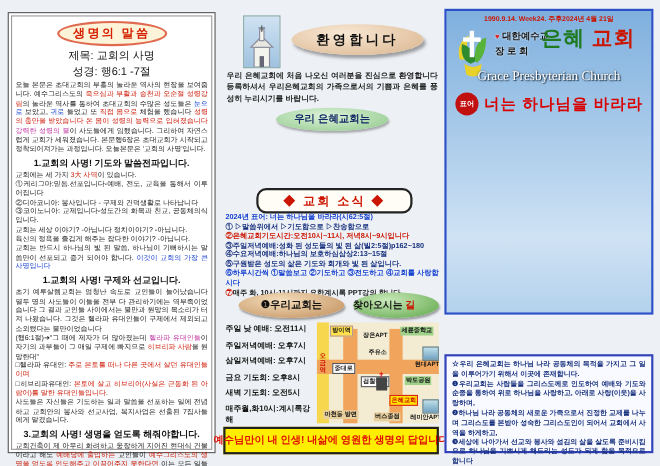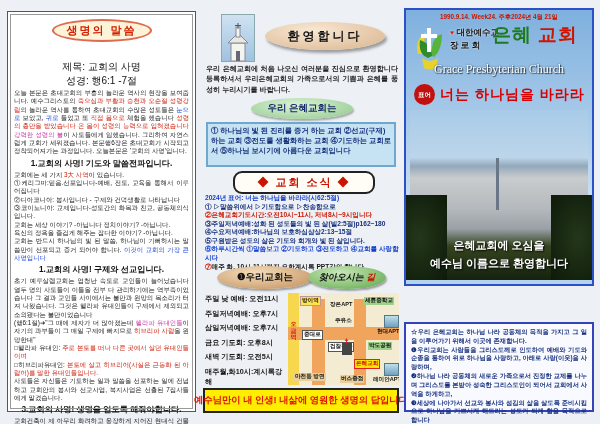--- a/index.html
+++ b/index.html
@@ -3,21 +3,21 @@
 <meta charset="utf-8">
 <style>
   html,body{margin:0;padding:0;}
   body{font-family:"Liberation Sans",sans-serif;}
   .page{position:relative;width:600px;height:424px;background:#edf0f4;overflow:hidden;}
   .k{color:#151515;} .rd{color:#cc1500;} .bl{color:#1540d0;} .nv{color:#17307e;} .mg{color:#c035a0;}
   .ln{display:block;}
   
   .left-panel{position:absolute;left:7px;top:11px;width:189px;height:401px;background:#fff;
     border:1px solid #555;outline:1px solid #999;outline-offset:-4px;padding:5px 6px;box-sizing:border-box;}
-  .left-title-oval{width:96px;margin:2px auto 18px;padding:2px 0;text-align:center;border:2px solid #e06a50;
+  .left-title-oval{width:96px;margin:2px auto 3px;padding:2px 0;text-align:center;border:2px solid #e06a50;
     border-radius:50%;background:#fdf3d8;color:#d42000;font-weight:bold;font-size:11px;letter-spacing:2px;}
   .sermon-meta{text-align:center;font-size:10px;color:#111;line-height:1.35;}
   .left-body{font-size:6.4px;line-height:1.3;text-align:justify;word-break:break-all;margin-top:2px;}
   .sec-head{font-size:8.2px;font-weight:bold;color:#101010;text-align:center;margin:2px 0 1px;}
   
   .mid{position:absolute;left:203px;top:0;width:197px;height:424px;}
   .church-pic{position:absolute;left:18px;top:14px;width:32px;height:46px;background:linear-gradient(#cfe2f2,#9fc2e0);
     border:1px solid #8aa;display:flex;align-items:flex-end;justify-content:center;}
   .welcome-oval{position:absolute;left:62px;top:22px;width:120px;height:28px;border-radius:50%;
     background:radial-gradient(ellipse at 40% 30%,#f8e8d4,#d9b48d);box-shadow:2px 3px 3px rgba(0,0,0,.35);
@@ -29,23 +29,23 @@
     display:flex;align-items:center;justify-content:center;font-size:9.5px;font-weight:bold;color:#112a66;}
   .points-box{position:absolute;left:3px;top:122px;width:190px;height:45px;background:#c5e3f2;
     border:2px solid #6fa8cc;box-sizing:border-box;padding:2px 3px;font-size:7.3px;font-weight:bold;color:#14306e;line-height:1.35;}
   .news-head{position:absolute;left:30px;top:171px;width:138px;height:19px;border:2px solid #222;border-radius:9px;
     background:#fffdf6;display:flex;align-items:center;justify-content:center;font-size:11px;font-weight:bold;
     letter-spacing:2px;color:#cc1500;}
   .news-list{position:absolute;left:2px;top:194px;width:194px;font-size:6.6px;font-weight:bold;line-height:1.3;word-break:break-all;}
   .time-oval{position:absolute;left:14px;top:266px;width:96px;height:23px;border-radius:50%;
     background:radial-gradient(ellipse at 40% 30%,#f4ddbb,#c08d5a);box-shadow:1px 2px 2px rgba(0,0,0,.35);
     display:flex;align-items:center;justify-content:center;font-size:9.5px;font-weight:bold;color:#111;}
-  .dir-oval{position:absolute;left:105px;top:266px;width:78px;height:23px;border-radius:50%;
+  .dir-oval{position:absolute;left:118px;top:266px;width:78px;height:23px;border-radius:50%;
     background:radial-gradient(ellipse at 40% 30%,#c8e8b8,#5ca647);box-shadow:1px 2px 2px rgba(0,0,0,.35);
-    display:flex;align-items:center;justify-content:center;font-size:9px;font-weight:bold;color:#111;font-style:italic;}
+    display:flex;align-items:center;font-size:9px;font-weight:bold;color:#111;}
   .schedule{position:absolute;left:2px;top:294px;width:82px;font-size:7.2px;font-weight:bold;color:#161616;}
   .schedule .ln{margin-bottom:4.6px;}
   .map{position:absolute;left:85px;top:293px;width:111px;height:92px;background:#f3ecd2;overflow:hidden;font-weight:bold;}
   .road-v1{position:absolute;left:0;top:0;width:11px;height:92px;background:#f6d74e;}
   .road-v2{position:absolute;left:24px;top:6px;width:13px;height:86px;background:#f0a45c;}
   .road-h1{position:absolute;left:0;top:34px;width:111px;height:13px;background:#f0a45c;}
   .road-v3{position:absolute;left:66px;top:6px;width:12px;height:86px;background:#f0a45c;}
   .maplabel{position:absolute;font-size:5.6px;color:#111;padding:0 1px;white-space:nowrap;}
   .lbl-yellow{background:#ffe14d;border:1px solid #b99;}
   .lbl-white{background:#fff;border:1px solid #555;}
@@ -133,23 +133,20 @@
         <polygon points="3,20 13,10 23,20" fill="#e8e8e0" stroke="#889"></polygon>
         <rect x="11" y="4" width="4" height="10" fill="#f4f4ee" stroke="#889"></rect>
         <line x1="13" y1="0" x2="13" y2="6" stroke="#555"></line>
           <line x1="10" y1="2.5" x2="16" y2="2.5" stroke="#555"></line>
         <rect x="11" y="28" width="4" height="10" fill="#667"></rect>
       </svg>
     </div>
     <div class="welcome-oval">환영합니다</div>
     <div class="welcome-text">우리 은혜교회에 처음 나오신 여러분을 진심으로 환영합니다 등록하셔서 우리은혜교회의 가족으로서의 기쁨과 은혜를 풍성히 누리시기를 바랍니다.</div>
     <div class="we-are-oval">우리 은혜교회는</div>
-    <div class="points-box">
-        <div class="ln"><span class="nv">① 하나님의 빛 된 진리를 증거 하는 교회 ②선교(구제)하는 교회 ③전도를 생활화하는 교회 ④기도하는 교회로서 ⑤하나님 보시기에 아름다운 교회입니다</span></div>
-      </div>
     <div class="news-head">◆ 교회 소식 ◆</div>
     <div class="news-list">
         <div class="ln"><span class="bl">2024년 표어: 너는 하나님을 바라라(시62:5절)</span></div>
         <div class="ln"><span class="nv">①  ▷말씀위에서    ▷기도함으로   ▷찬송함으로</span></div>
         <div class="ln"><span class="rd">②은혜교회기도시간:오전10시~11시, 저녁8시~9시입니다</span></div>
         <div class="ln"><span class="nv">③주일저녁예배:성화 된 성도들의 빛 된 삶(빌2:5절)p162~180</span></div>
         <div class="ln"><span class="nv">④수요저녁예배:하나님의 보호하심삼상2:13~15절</span></div>
         <div class="ln"><span class="nv">⑤구원받은 성도의 삶은 기도와 회개와 빛 된 삶입니다.</span></div>
         <div class="ln"><span class="bl">⑥하루시간씩 ①말씀보고 ②기도하고 ③전도하고 ④교회를 사랑합시다</span></div>
         <div class="ln"><span class="rd">⑦</span><span class="k">매주 화, 10시-11시까지 요한계시록 PPT강의 합니다.</span></div>
@@ -213,27 +210,20 @@
         <span class="heart">♥</span>
         <span>대한예수교</span><br>
         <span>장 로 회</span>
       </div>
       <div class="big-name">
         <span class="g">은혜</span> <span class="r">교회</span>
       </div>
       <div class="eng-name">Grace Presbyterian Church</div>
       <div class="motto-badge">표어</div>
       <div class="motto">너는 하나님을 바라라</div>
-      <div class="photo">
-        <div class="tower"></div>
-        <div class="tree" style="left:-18px;"></div>
-        <div class="tree" style="right:-18px;"></div>
-        <div class="overlay1">은혜교회에 오심을</div>
-        <div class="overlay2">예수님 이름으로 환영합니다</div>
-      </div>
     </div>
     <div class="mission-box">
         <div class="ln"><span class="nv">☆우리 은혜교회는 하나님 나라 공동체의 목적을 가지고 그 일을 이루어가기 위해서 이곳에  존재합니다.</span></div>
         <div class="ln"><span class="nv">❶우리교회는 사람들을 그리스도께로 인도하여 예배와 기도와 순종을 통하여 위로 하나님을 사랑하고, 아래로 사랑(이웃)을 사랑하며,</span></div>
         <div class="ln"><span class="nv">❷하나님 나라 공동체의 새로운 가족으로서 진정한 교제를 나누며 그리스도를 본받아 성숙한 그리스도인이 되어서 교회에서 사역을 하게하고,</span></div>
         <div class="ln"><span class="nv">❸세상에 나아가서 선교와 봉사와 섬김의 삶을 살도록 준비시킴으로 하나님을 기쁘시게 해드리는 성도가 되게 함을 목적으로 합니다</span></div>
       </div>
   </div>
 
 </div>

